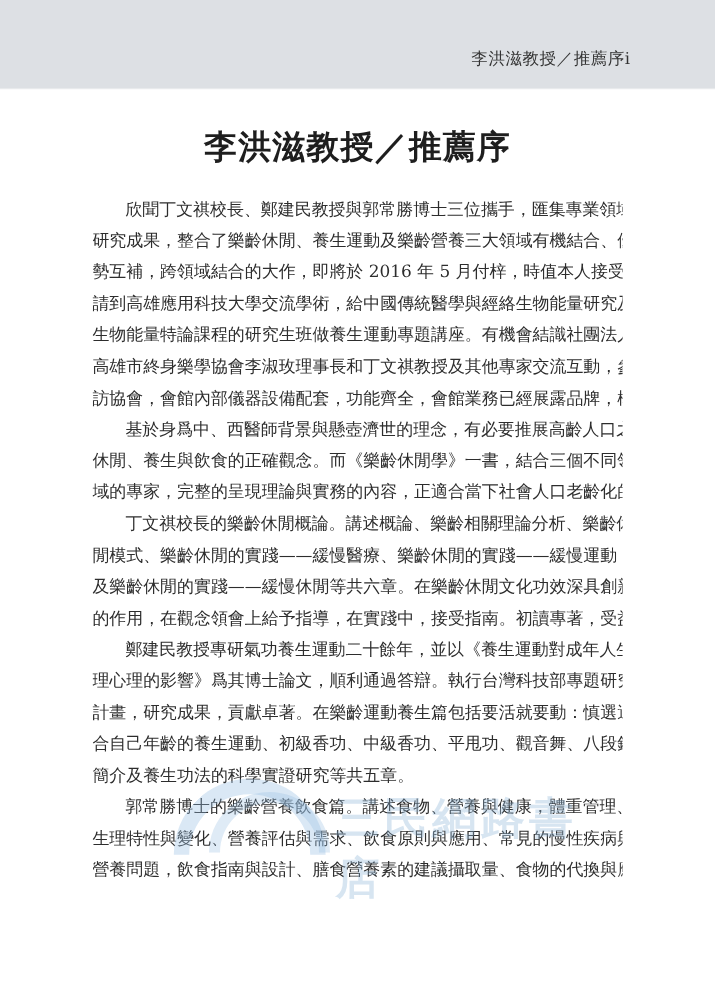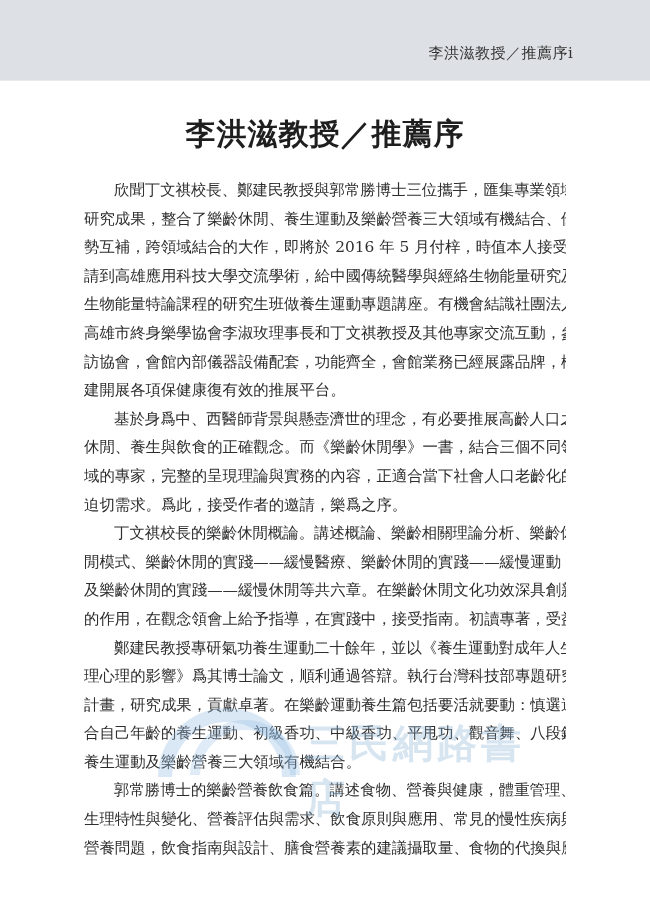--- a/index.html
+++ b/index.html
@@ -75,34 +75,32 @@
 <h1 class="title" style="margin:0;">李洪滋教授／推薦序</h1>
 
 <div class="body-text" id="body-lines">
     <span class="line indent">欣聞丁文祺校長、鄭建民教授與郭常勝博士三位攜手，匯集專業領域</span>
     <span class="line">研究成果，整合了樂齡休閒、養生運動及樂齡營養三大領域有機結合、優</span>
     <span class="line">勢互補，跨領域結合的大作，即將於 2016 年 5 月付梓，時值本人接受邀</span>
     <span class="line">請到高雄應用科技大學交流學術，給中國傳統醫學與經絡生物能量研究及</span>
     <span class="line">生物能量特論課程的研究生班做養生運動專題講座。有機會結識社團法人</span>
     <span class="line">高雄市終身樂學協會李淑玫理事長和丁文祺教授及其他專家交流互動，參</span>
     <span class="line">訪協會，會館內部儀器設備配套，功能齊全，會館業務已經展露品牌，構</span>
-    <span class="line">建開展各項保健康復有效的推展平台。</span>
     <span class="line indent">基於身爲中、西醫師背景與懸壺濟世的理念，有必要推展高齡人口之</span>
     <span class="line">休閒、養生與飲食的正確觀念。而《樂齡休閒學》一書，結合三個不同領</span>
     <span class="line">域的專家，完整的呈現理論與實務的內容，正適合當下社會人口老齡化的</span>
-    <span class="line">迫切需求。爲此，接受作者的邀請，樂爲之序。</span>
     <span class="line indent">丁文祺校長的樂齡休閒概論。講述概論、樂齡相關理論分析、樂齡休</span>
     <span class="line">閒模式、樂齡休閒的實踐——緩慢醫療、樂齡休閒的實踐——緩慢運動，</span>
     <span class="line">及樂齡休閒的實踐——緩慢休閒等共六章。在樂齡休閒文化功效深具創新</span>
     <span class="line">的作用，在觀念領會上給予指導，在實踐中，接受指南。初讀專著，受益</span>
     <span class="line indent">鄭建民教授專研氣功養生運動二十餘年，並以《養生運動對成年人生</span>
     <span class="line">理心理的影響》爲其博士論文，順利通過答辯。執行台灣科技部專題研究</span>
     <span class="line">計畫，研究成果，貢獻卓著。在樂齡運動養生篇包括要活就要動：慎選適</span>
     <span class="line">合自己年齡的養生運動、初級香功、中級香功、平甩功、觀音舞、八段錦</span>
-    <span class="line">養生運動及樂齡營養三大領域有機結合。</span>
+    <span class="line">簡介及養生功法的科學實證研究等共五章。</span>
     <span class="line indent">郭常勝博士的樂齡營養飲食篇。講述食物、營養與健康，體重管理、</span>
     <span class="line">生理特性與變化、營養評估與需求、飲食原則與應用、常見的慢性疾病與</span>
     <span class="line">營養問題，飲食指南與設計、膳食營養素的建議攝取量、食物的代換與應</span>
   </div>
 
 <div class="watermark">
   <div class="wm-arc"></div>
   <div class="wm-arc2"></div>
   <span class="wm-text">三民網路書店</span>
 </div>

